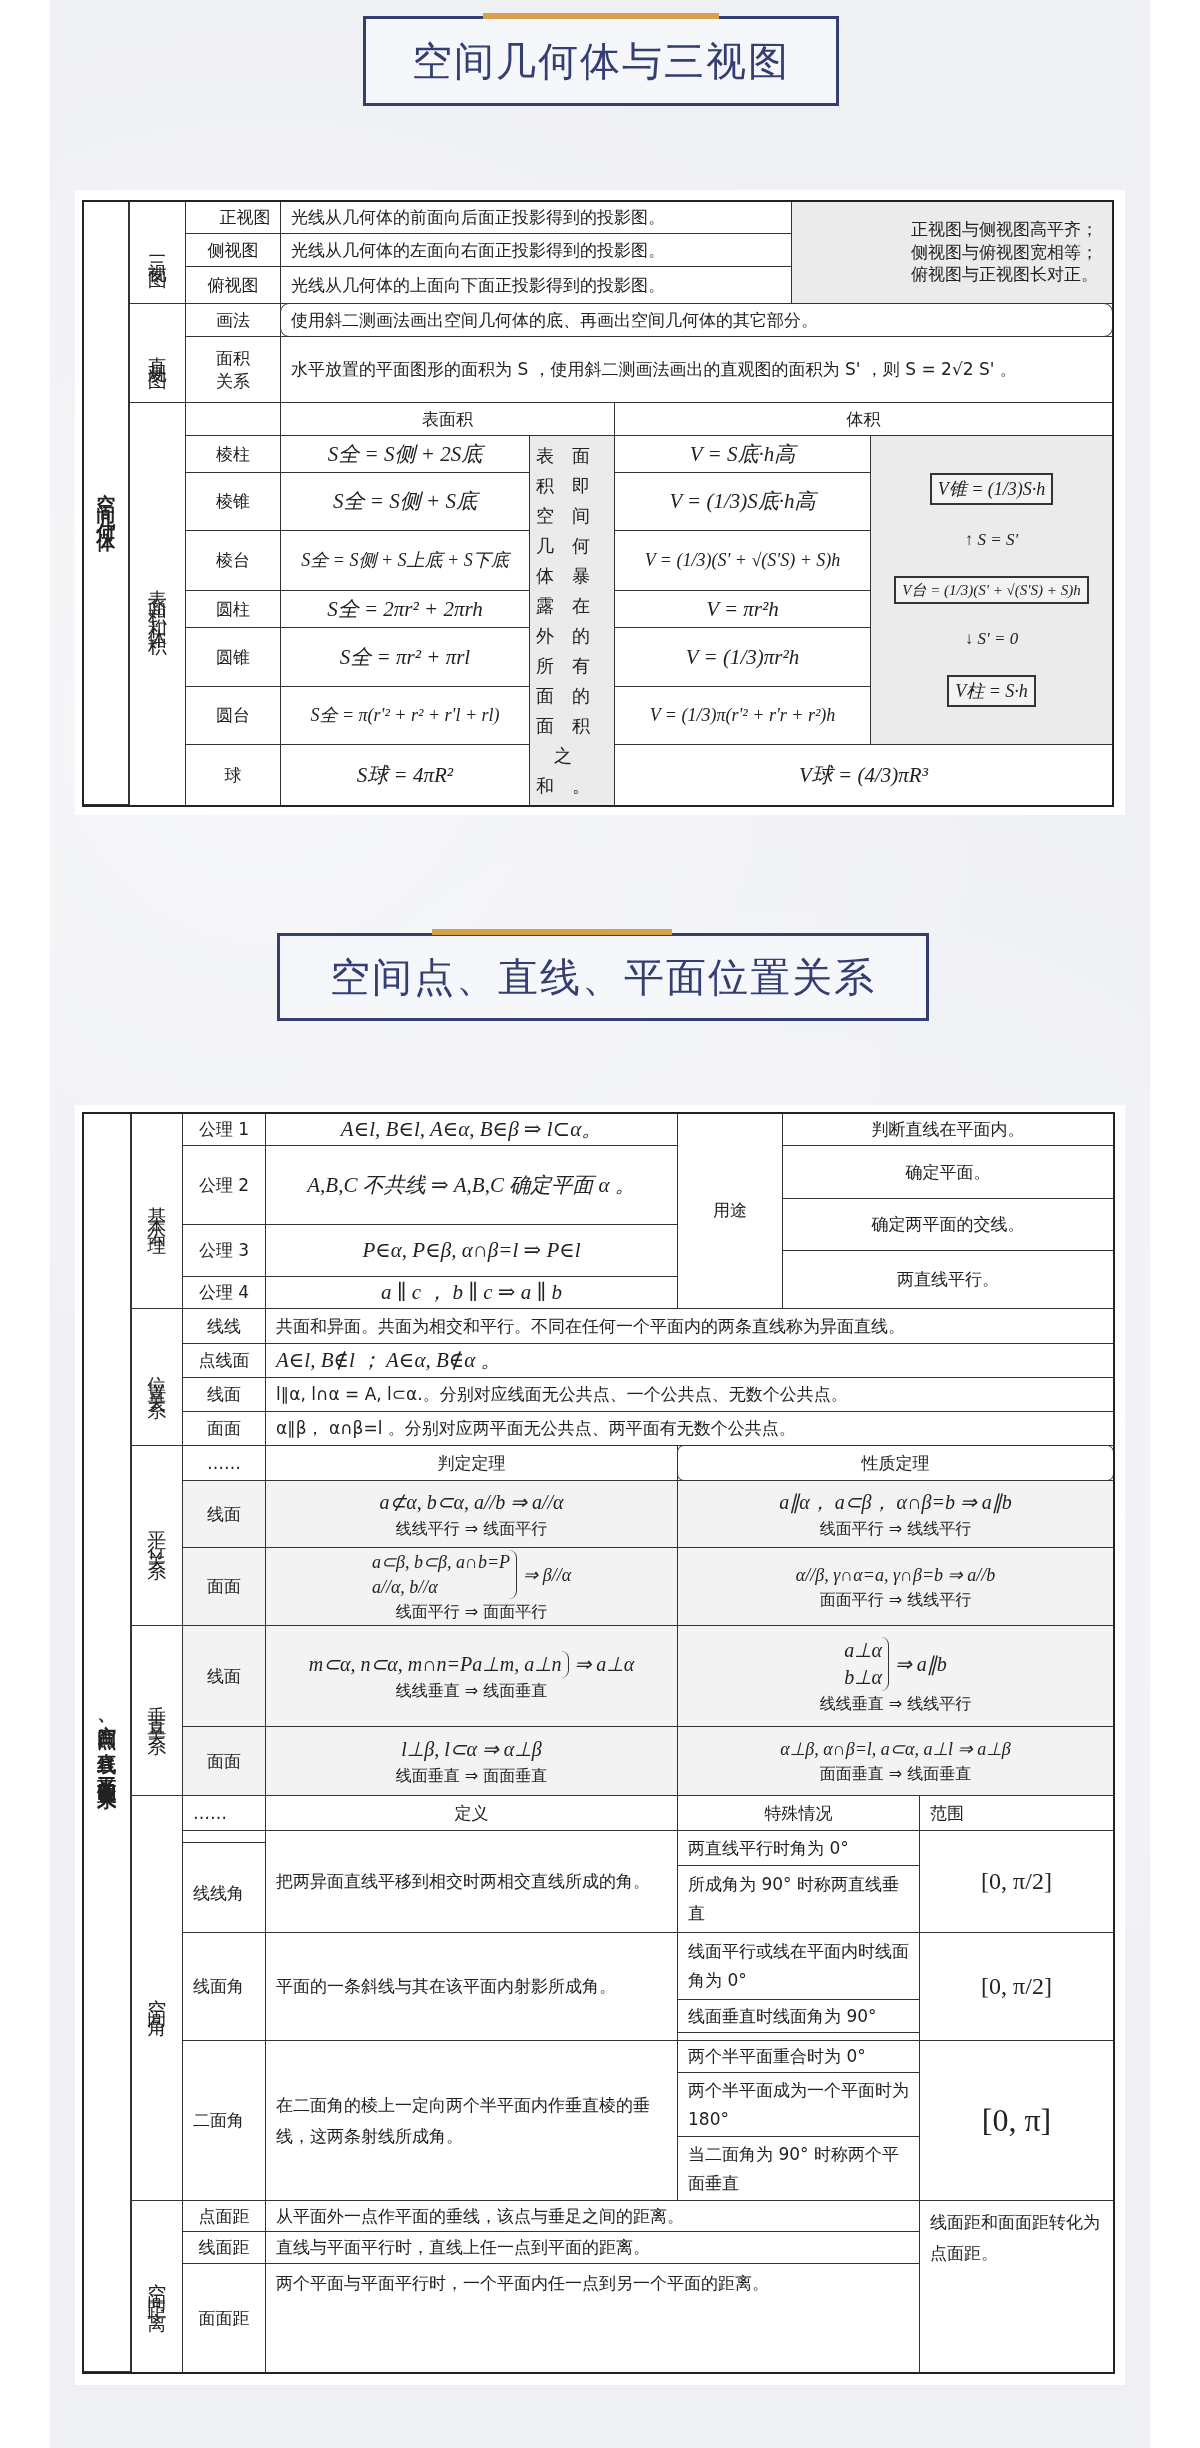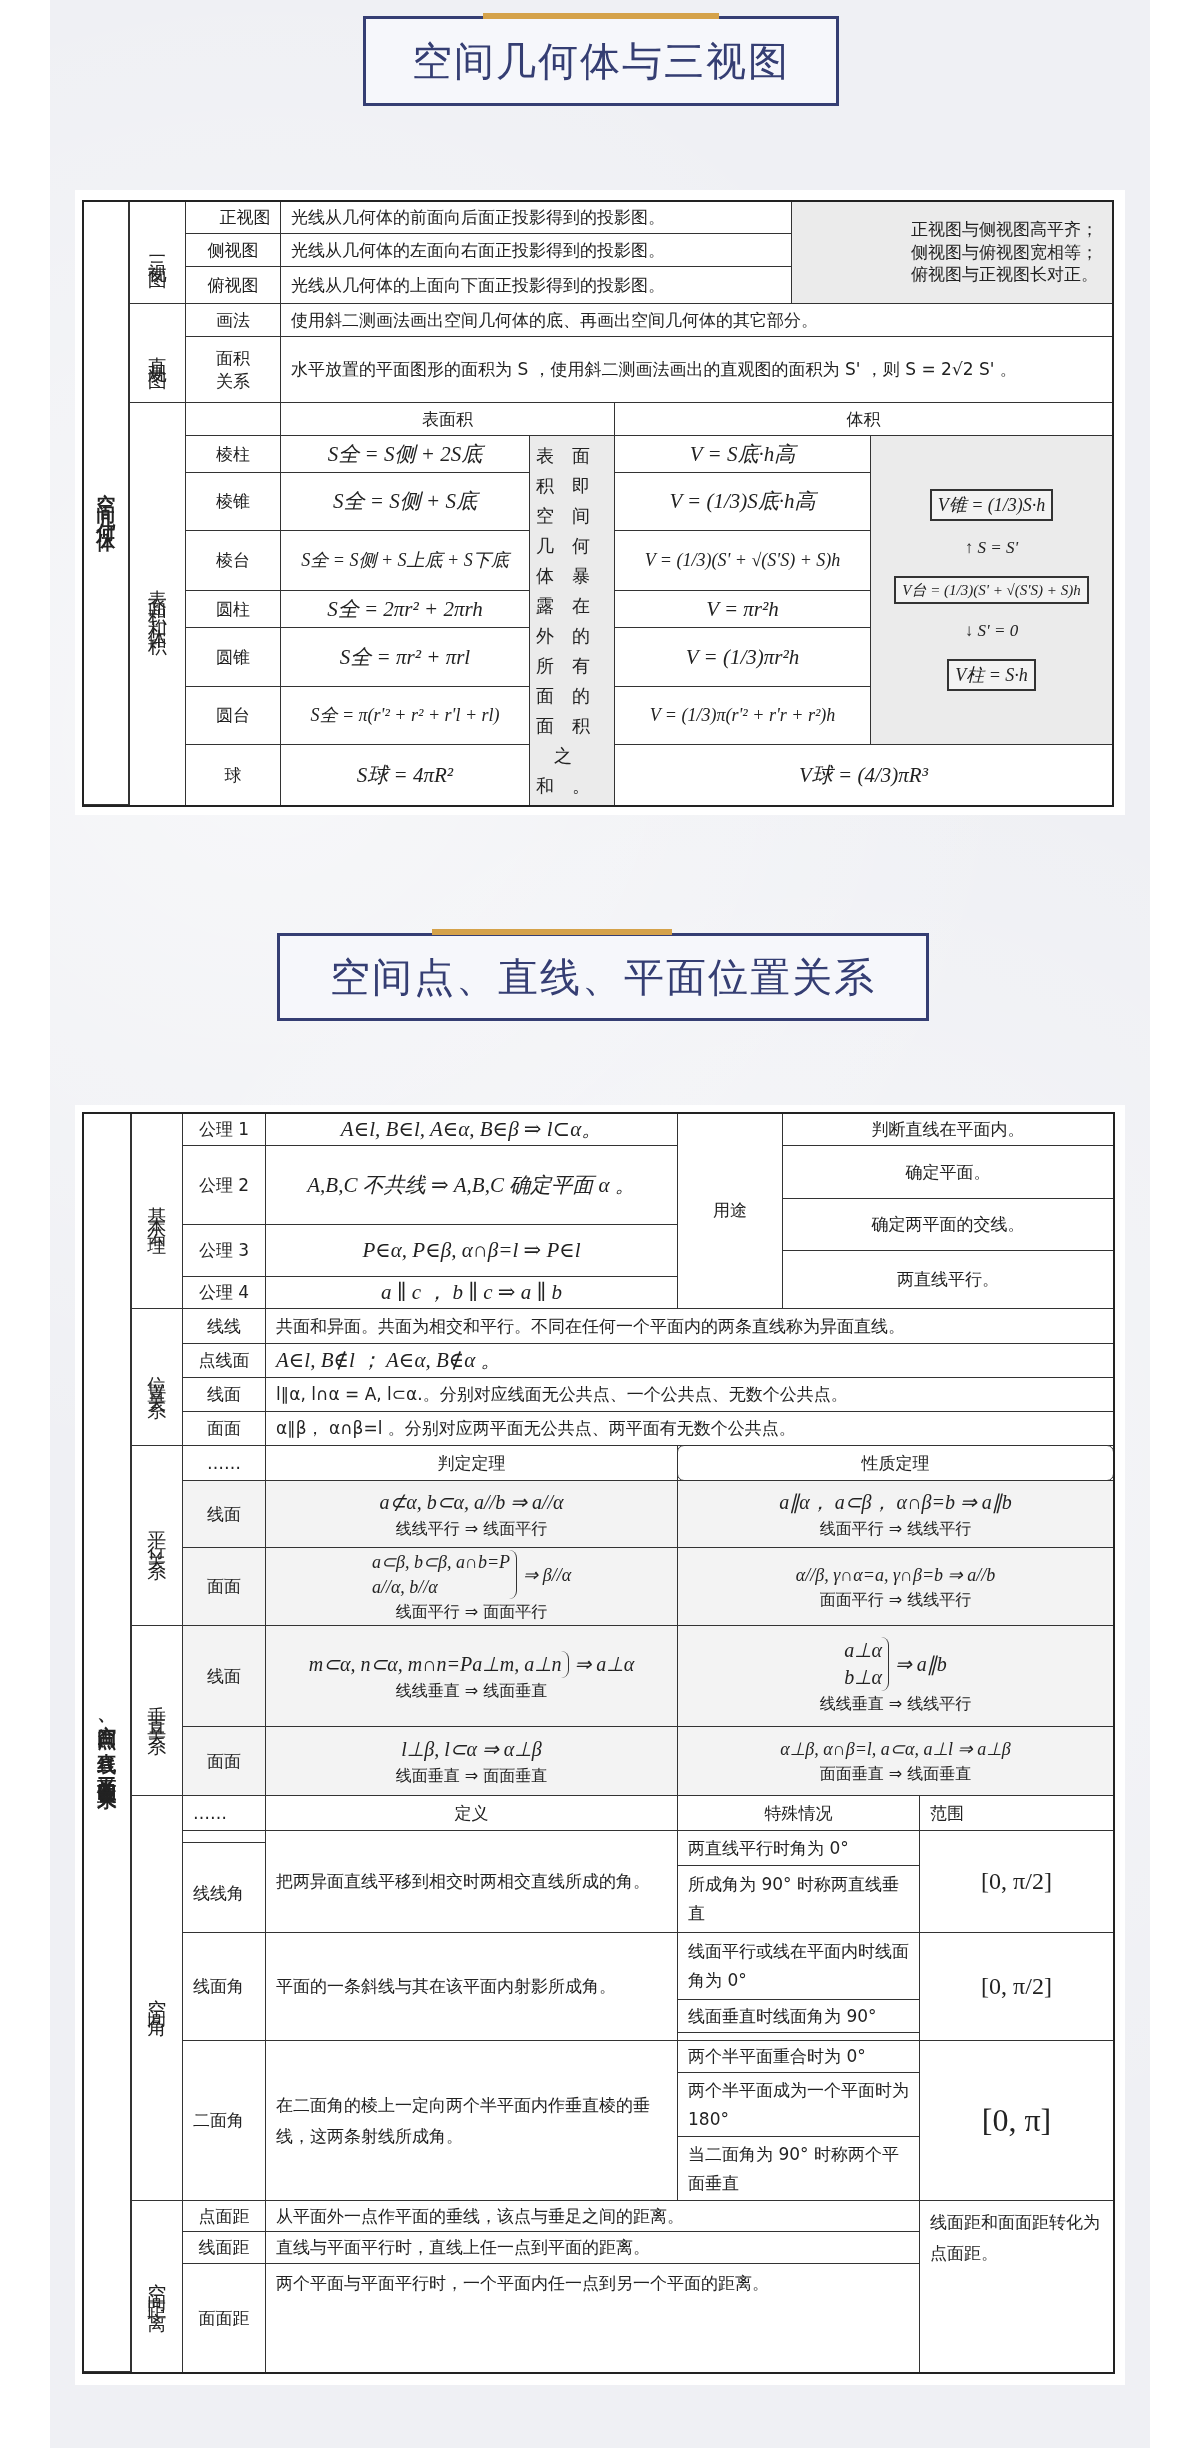--- a/index.html
+++ b/index.html
@@ -85,21 +85,21 @@
     <span>侧视图与俯视图宽相等；</span>
     <span>俯视图与正视图长对正。</span>
   </div>
 
   <div class="cell" style="left:129px;top:303px;width:57px;height:100px;">
     <span class="vtext" style="letter-spacing:8px;">直观图</span>
   </div>
   <div class="cell" style="left:185px;top:303px;width:96px;height:34px;">
       <span>画法</span>
     </div>
-  <div class="cell left" style="left:280px;top:303px;width:833px;height:34px;">
+  <div class="cell left" style="left:280px;top:303px;width:833px;height:34px;border-radius:9px;">
       <span>使用斜二测画法画出空间几何体的底、再画出空间几何体的其它部分。</span>
     </div>
   <div class="cell" style="left:185px;top:336px;width:96px;height:67px;">
       <span style="width:40px;">面积关系</span>
     </div>
   <div class="cell left" style="left:280px;top:336px;width:833px;height:67px;">
       <span>水平放置的平面图形的面积为 S ，使用斜二测画法画出的直观图的面积为 S' ，则 S = 2√2 S' 。</span>
     </div>
 
   <div class="cell" style="left:129px;top:402px;width:57px;height:404px;">
@@ -180,21 +180,21 @@
       <span>S球 = 4πR²</span>
     </div>
   <div class="cell math" style="left:614px;top:744px;width:499px;height:62px;">
       <span>V球 = (4/3)πR³</span>
     </div>
 
   <div class="cell gray" style="left:529px;top:435px;width:86px;height:371px;padding:8px 6px;">
     <span style="writing-mode:horizontal-tb;font-size:18px;line-height:30px;letter-spacing:18px;word-break:break-all;">表面积即空间几何体暴露在外的所有面的面积之和。</span>
   </div>
 
-  <div class="cell gray vert" style="left:870px;top:435px;width:243px;height:310px;gap:16px;">
+  <div class="cell gray vert" style="left:870px;top:435px;width:243px;height:310px;gap:24px;">
     <span class="boxed math" style="font-size:18px;">V锥 = (1/3)S·h</span>
     <span class="math" style="font-size:17px;">↑ S = S'</span>
     <span class="boxed math" style="font-size:15px;">V台 = (1/3)(S' + √(S'S) + S)h</span>
     <span class="math" style="font-size:17px;">↓ S' = 0</span>
     <span class="boxed math" style="font-size:18px;">V柱 = S·h</span>
   </div>
   <div class="abs tb" style="left:82px;top:200px;width:1032px;height:607px;pointer-events:none;"></div>
 </div>
 
 <div class="title-box" style="left:277px;top:933px;width:652px;height:88px;">

